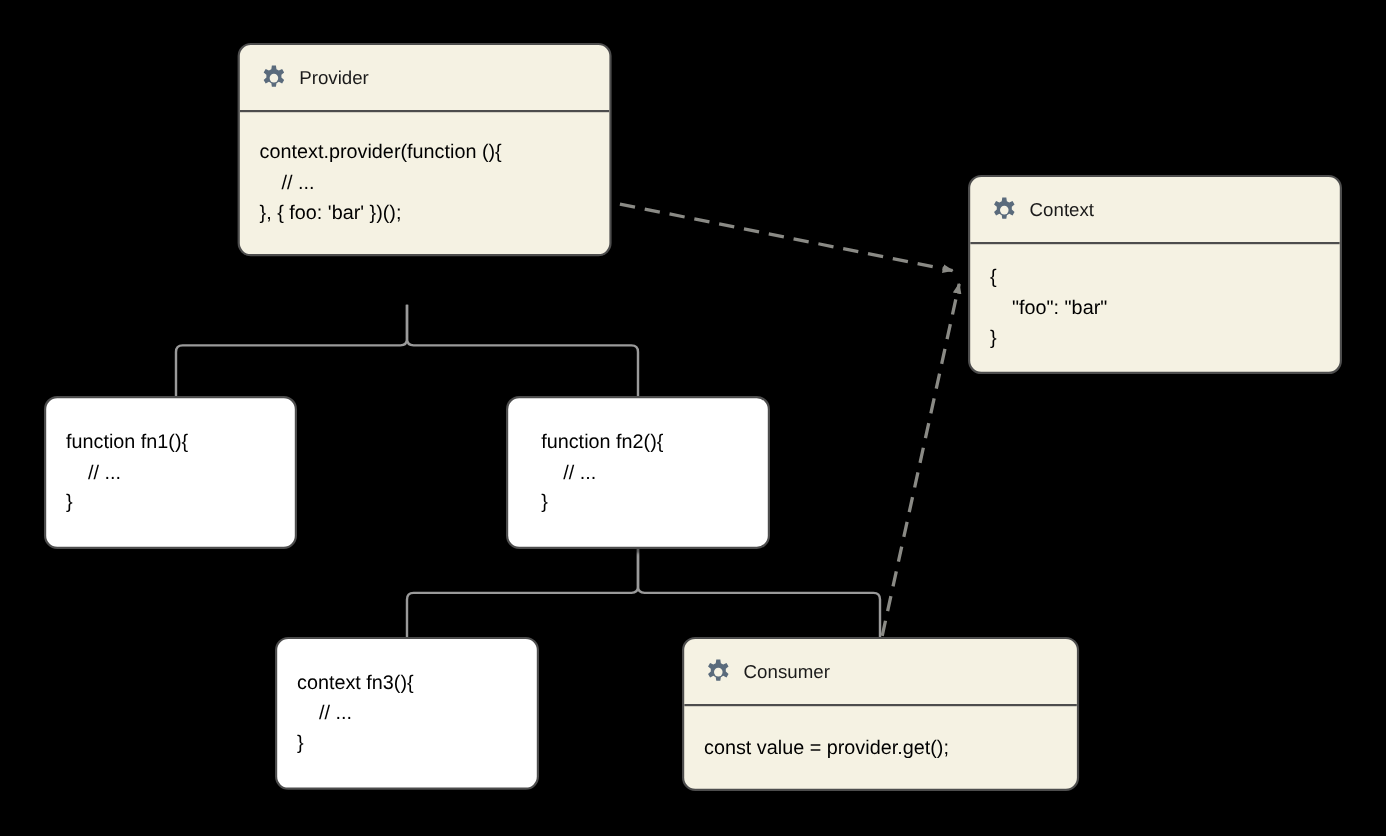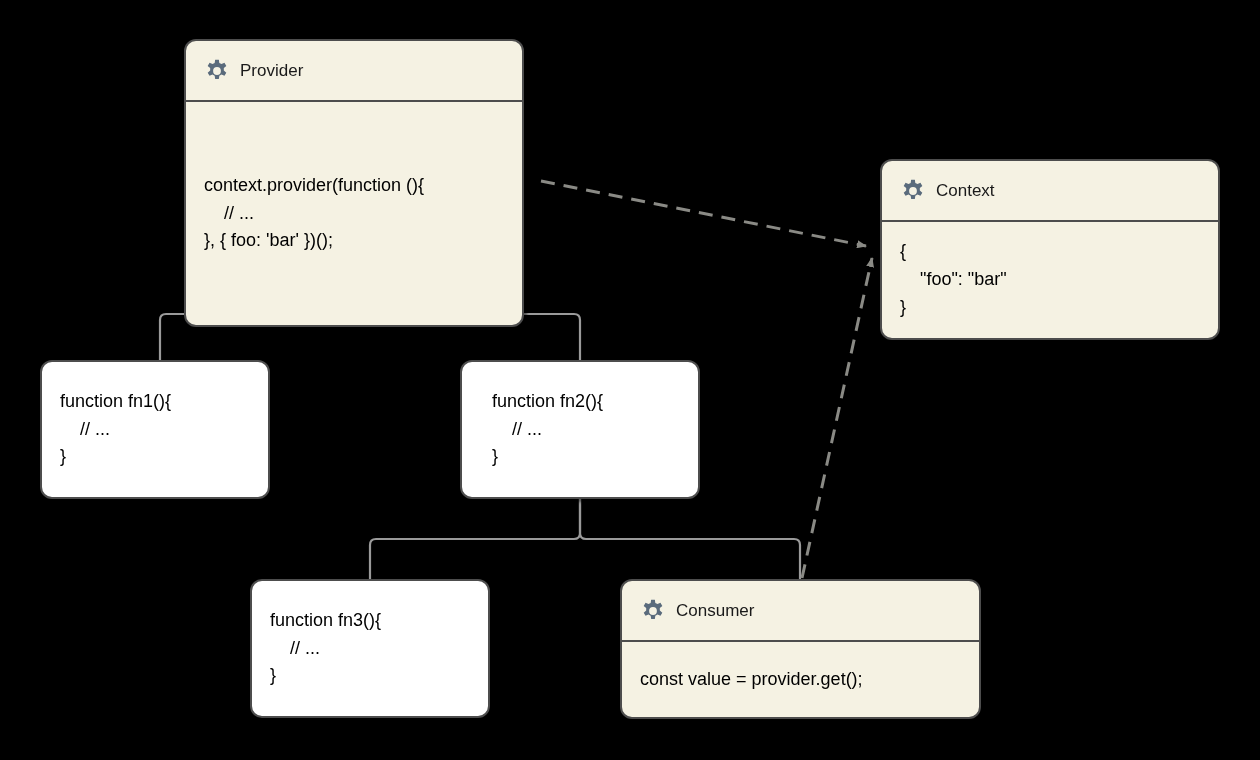--- a/index.html
+++ b/index.html
@@ -89,21 +89,21 @@
     <path d="M370,277 L370,308 Q370,314 364,314 L166,314 Q160,314 160,320 L160,360" fill="none" stroke="#9a9a9a" stroke-width="2.2"></path>
     <path d="M370,277 L370,308 Q370,314 376,314 L574,314 Q580,314 580,320 L580,360" fill="none" stroke="#9a9a9a" stroke-width="2.2"></path>
 
     <path d="M580,499 L580,533 Q580,539 574,539 L376,539 Q370,539 370,545 L370,579" fill="none" stroke="#9a9a9a" stroke-width="2.2"></path>
     <path d="M580,499 L580,533 Q580,539 586,539 L794,539 Q800,539 800,545 L800,579" fill="none" stroke="#9a9a9a" stroke-width="2.2"></path>
 
     <path d="M541,181 L866,246" fill="none" stroke="#8a8a85" stroke-width="3" stroke-dasharray="14 9" marker-end="url(#arrowhead)"></path>
     <path d="M802,578 L872,258" fill="none" stroke="#8a8a85" stroke-width="3" stroke-dasharray="14 9" marker-end="url(#arrowhead)"></path>
   </svg>
 
-  <div class="node cream" style="left:184px; top:39px; width:340px; height:288px;">
+  <div class="node cream" style="left:216px; top:39px; width:340px; height:194px;">
     <div class="node-header" style="height:61px;">
       <svg class="gear-icon" viewBox="0 0 24 24">
         <path fill="#5A6B7C" d="M12 8.2a3.8 3.8 0 1 0 0 7.6 3.8 3.8 0 0 0 0-7.6zm0 2.1a1.7 1.7 0 1 1 0 3.4 1.7 1.7 0 0 1 0-3.4z"></path>
         <path fill="#5A6B7C" d="M10.3 1.5h3.4l.45 3.0 2.0 1.15 2.75-1.3 1.7 2.95-2.3 1.95v2.3l2.3 1.95-1.7 2.95-2.75-1.3-2.0 1.15-.45 3.0h-3.4l-.45-3.0-2.0-1.15-2.75 1.3-1.7-2.95 2.3-1.95v-2.3L3.4 7.3l1.7-2.95 2.75 1.3 2.0-1.15z"></path>
         <circle cx="12" cy="12" r="3.6" fill="#F5F2E3"></circle>
       </svg>
       <span class="node-title">Provider</span>
     </div>
     <div class="node-body">
       <pre class="code-text">context.provider(function (){
@@ -138,21 +138,21 @@
   <div class="node white" style="left:460px; top:360px; width:240px; height:139px;padding-left:12px;">
     <div class="node-body">
       <pre class="code-text">function fn2(){
     // ...
 }</pre>
     </div>
   </div>
 
   <div class="node white" style="left:250px; top:579px; width:240px; height:139px;">
     <div class="node-body">
-      <pre class="code-text">function fn3(){
+      <pre class="code-text">context fn3(){
     // ...
 }</pre>
     </div>
   </div>
 
   <div class="node cream" style="left:620px; top:579px; width:361px; height:140px;">
     <div class="node-header" style="height:61px;">
       <svg class="gear-icon" viewBox="0 0 24 24">
         <path fill="#5A6B7C" d="M10.3 1.5h3.4l.45 3.0 2.0 1.15 2.75-1.3 1.7 2.95-2.3 1.95v2.3l2.3 1.95-1.7 2.95-2.75-1.3-2.0 1.15-.45 3.0h-3.4l-.45-3.0-2.0-1.15-2.75 1.3-1.7-2.95 2.3-1.95v-2.3L3.4 7.3l1.7-2.95 2.75 1.3 2.0-1.15z"></path>
         <circle cx="12" cy="12" r="3.6" fill="#F5F2E3"></circle>

